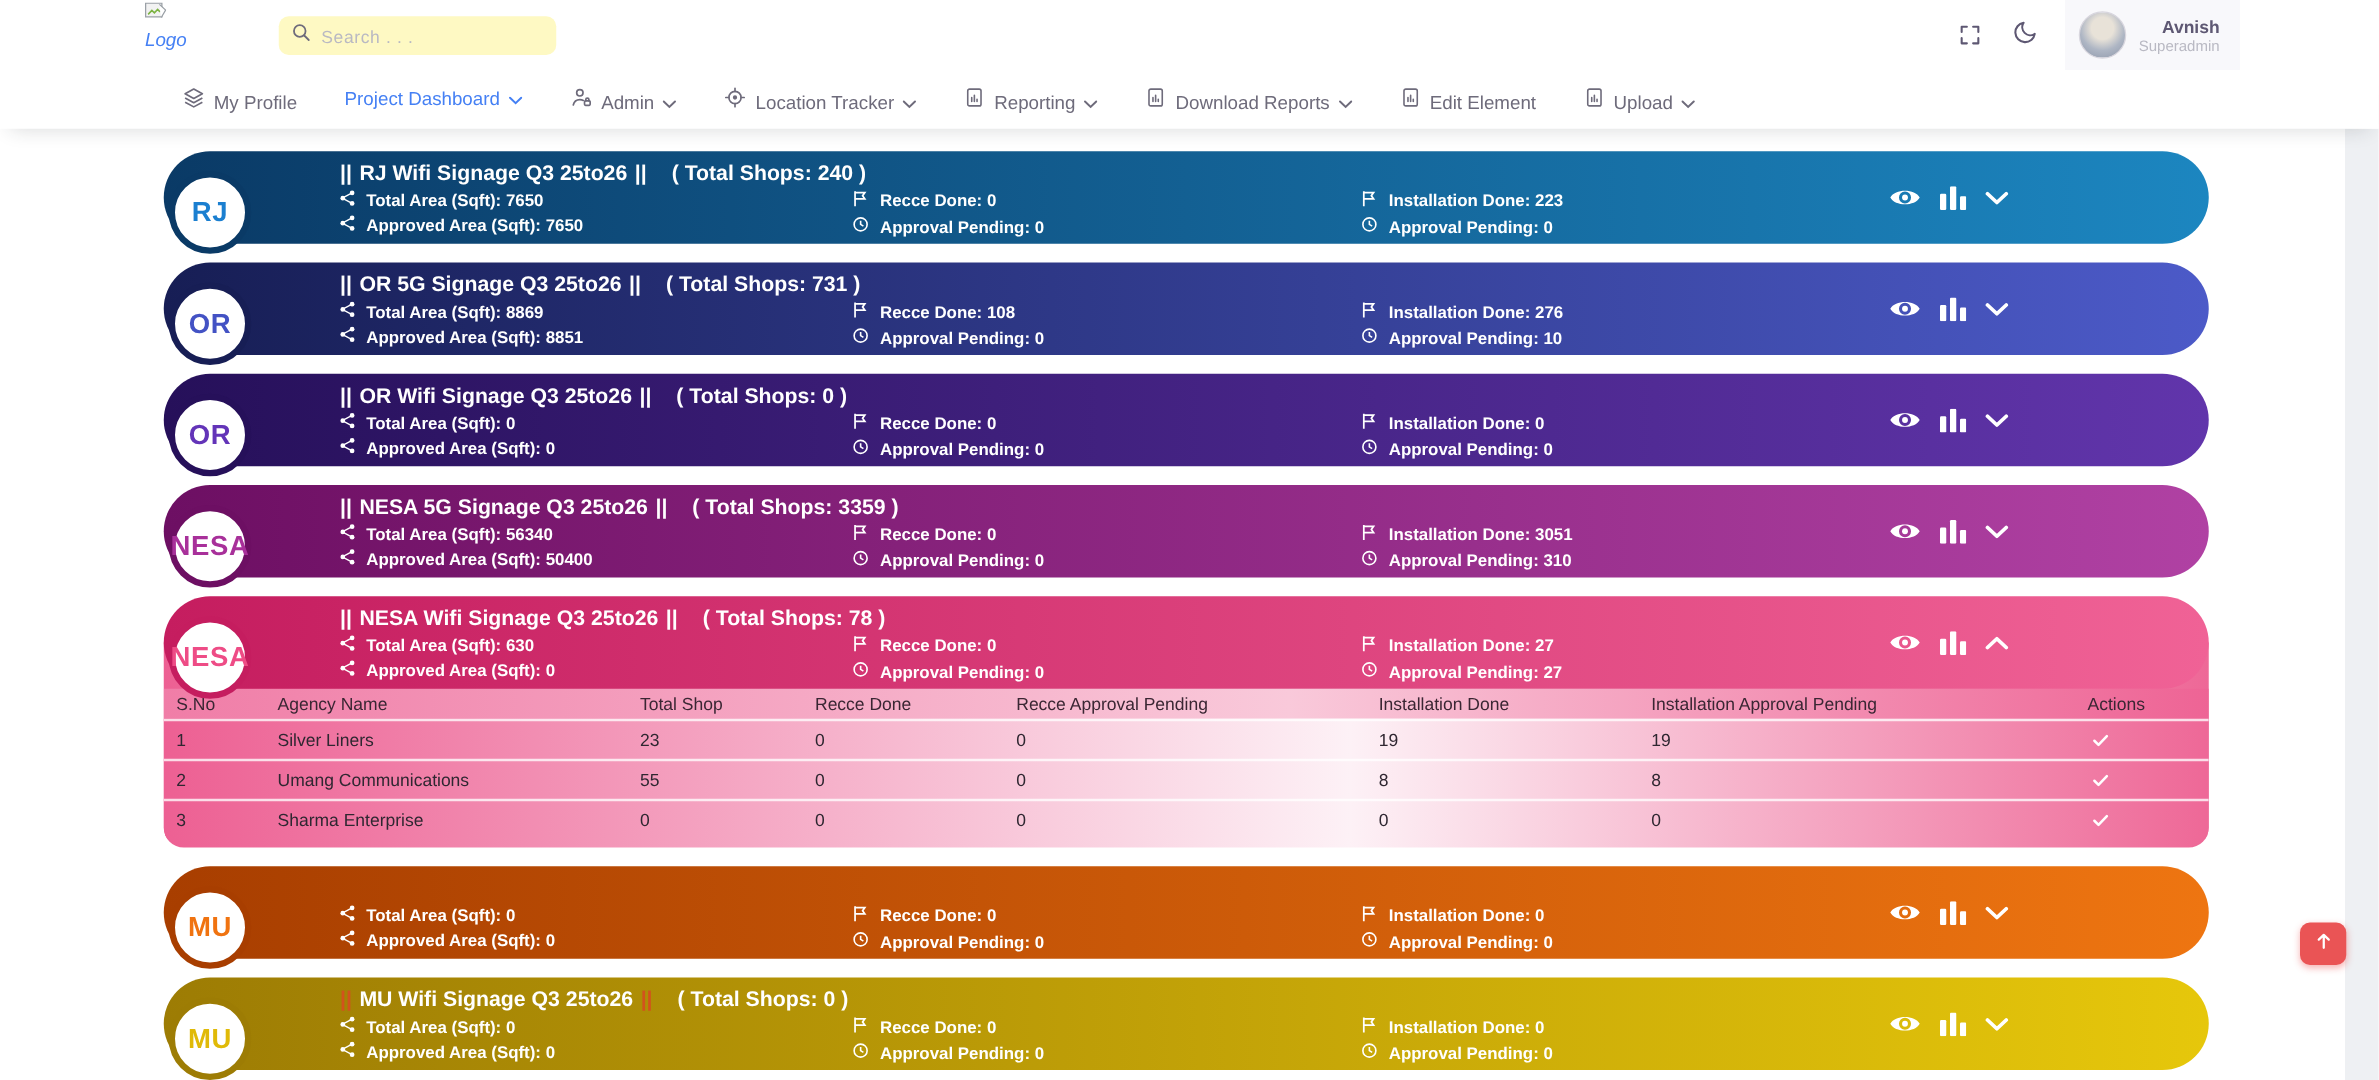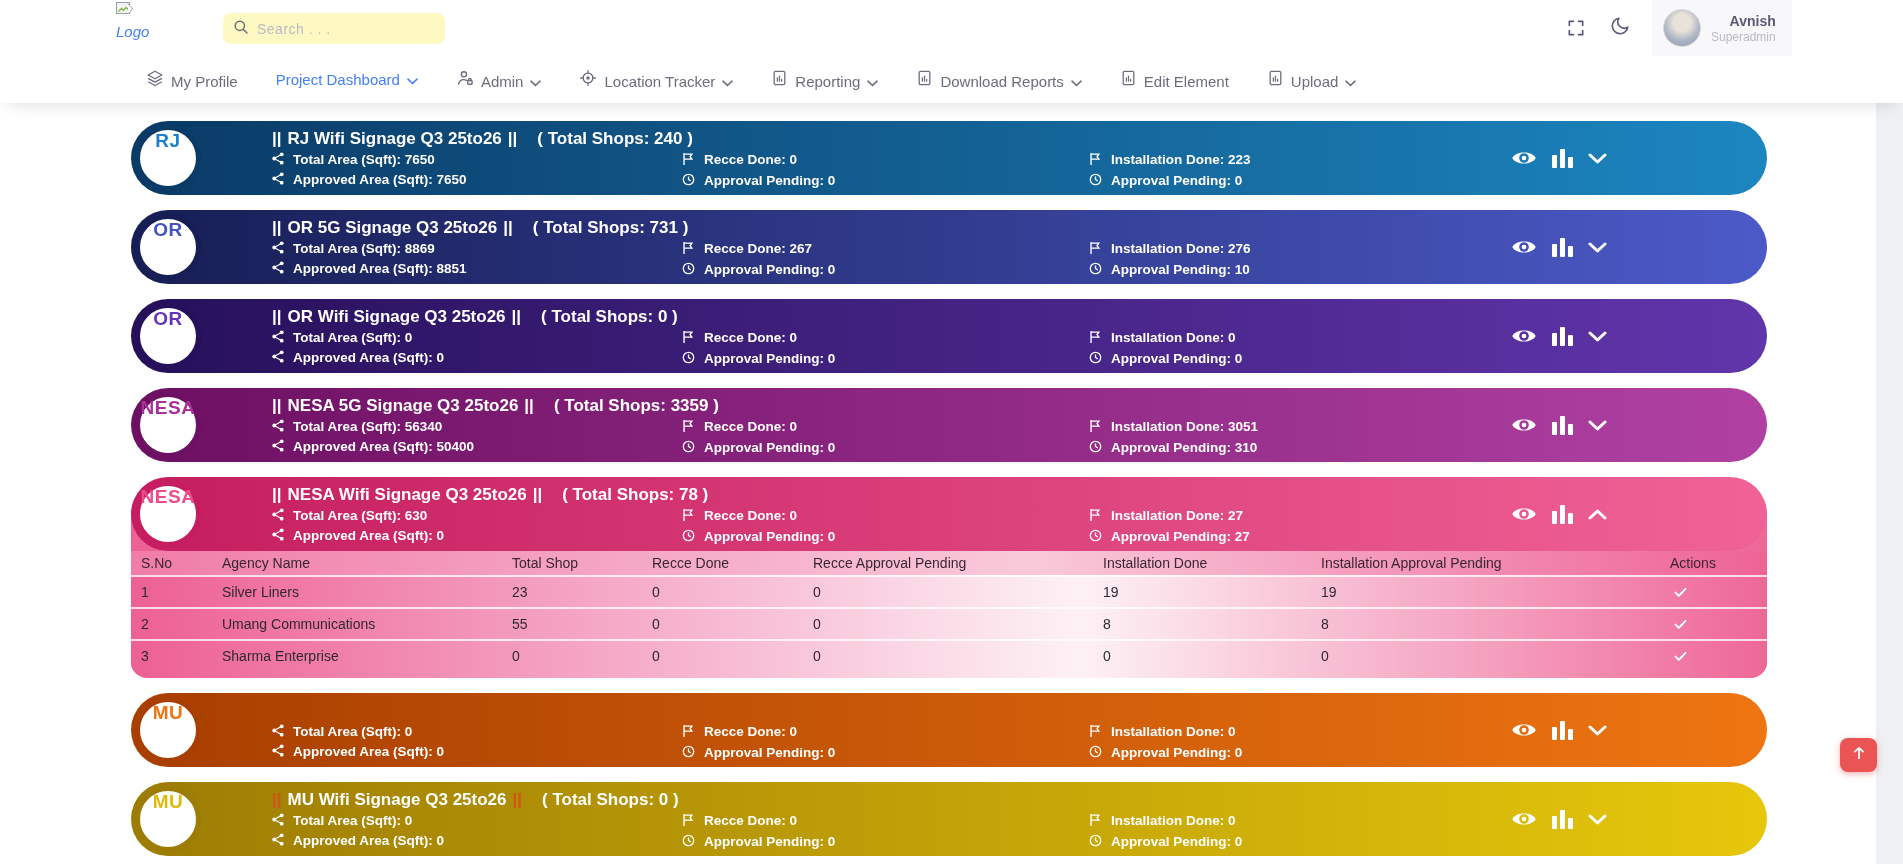--- a/index.html
+++ b/index.html
@@ -33,30 +33,30 @@
   .nav-item { display:flex; align-items:flex-end; gap:7px; color:#6e6b7b; font-size:15px;
     cursor:pointer; white-space:nowrap; }
   .nav-item.active { color:var(--c-accent,#4580f4); }
   .nav-item svg { flex:0 0 auto; }
 
   
   .content { position:absolute; top:103px; left:131px; width:1636px; padding-top:18px; }
   .card-group { margin-bottom:15px; }
   .card { position:relative; height:74px; border-radius:37px; z-index:2;
     background:linear-gradient(90deg, var(--from), var(--to)); color:#fff; }
-  .abbr-circle { position:absolute; left:4px; top:4px; width:66px; height:66px; border-radius:50%;
-    background:#fff; border:5px solid var(--from); display:flex; align-items:flex-start; justify-content:center;
-    font-size:19px; font-weight:700; color:var(--abbr); letter-spacing:.5px; }
+  .abbr-circle { position:absolute; left:4px; top:16px; width:66px; height:66px; border-radius:50%;
+    background:#fff; border:5px solid var(--from); display:flex; align-items:center; justify-content:center;
+    font-size:22px; font-weight:700; color:var(--abbr); letter-spacing:.5px; }
   .card-title { position:absolute; left:141px; top:8px; font-size:17px; font-weight:700; white-space:nowrap; }
   .card-title .pipe { color:var(--pipe,#fff); margin-right:6px; }
   .card-title .pipe2 { margin-left:6px; }
   .card-title .t-shops { margin-left:14px; }
   .stat-col { position:absolute; top:31px; display:flex; flex-direction:column; gap:4px; }
   .col-area { left:141px; } .col-recce { left:551px; } .col-install { left:958px; }
-  .stat { display:flex; align-items:flex-start; gap:9px; font-size:13.5px; font-weight:700; white-space:nowrap; }
+  .stat { display:flex; align-items:center; gap:9px; font-size:13.5px; font-weight:700; white-space:nowrap; }
   .stat svg { flex:0 0 auto; }
   .card-actions { position:absolute; right:160px; top:50%; transform:translateY(-50%);
     display:flex; align-items:center; gap:15px; }
   .card-actions > span { display:flex; cursor:pointer; }
   .chev { transition:transform .15s; }
   .card-group.expanded .chev { transform:rotate(180deg); }
 
   
   .table-wrapper { display:none; }
   .card-group.expanded .table-wrapper { display:block; margin-top:-37px; padding-top:37px;
@@ -310,21 +310,21 @@
               </svg></span>
           <span><span>Approved Area (Sqft):</span> <span>8851</span></span>
         </div>
       </div>
       <div class="stat-col col-recce">
         <div class="stat">
           <span><svg width="13" height="14" viewBox="0 0 14 15" fill="none" stroke="currentColor" stroke-width="1.5">
                 <path d="M2.2 1v13"></path>
                 <path d="M2.2 2.2h8.4l-1.9 2.7 1.9 2.7H2.2"></path>
               </svg></span>
-          <span><span>Recce Done:</span> <span>267</span></span>
+          <span><span>Recce Done:</span> <span>108</span></span>
         </div>
         <div class="stat">
           <span><svg width="13" height="13" viewBox="0 0 14 14" fill="none" stroke="currentColor" stroke-width="1.4">
                 <circle cx="7" cy="7" r="5.6"></circle>
                 <path d="M7 3.9V7l2.4 1.5"></path>
               </svg></span>
           <span><span>Approval Pending:</span> <span>0</span></span>
         </div>
       </div>
       <div class="stat-col col-install">

